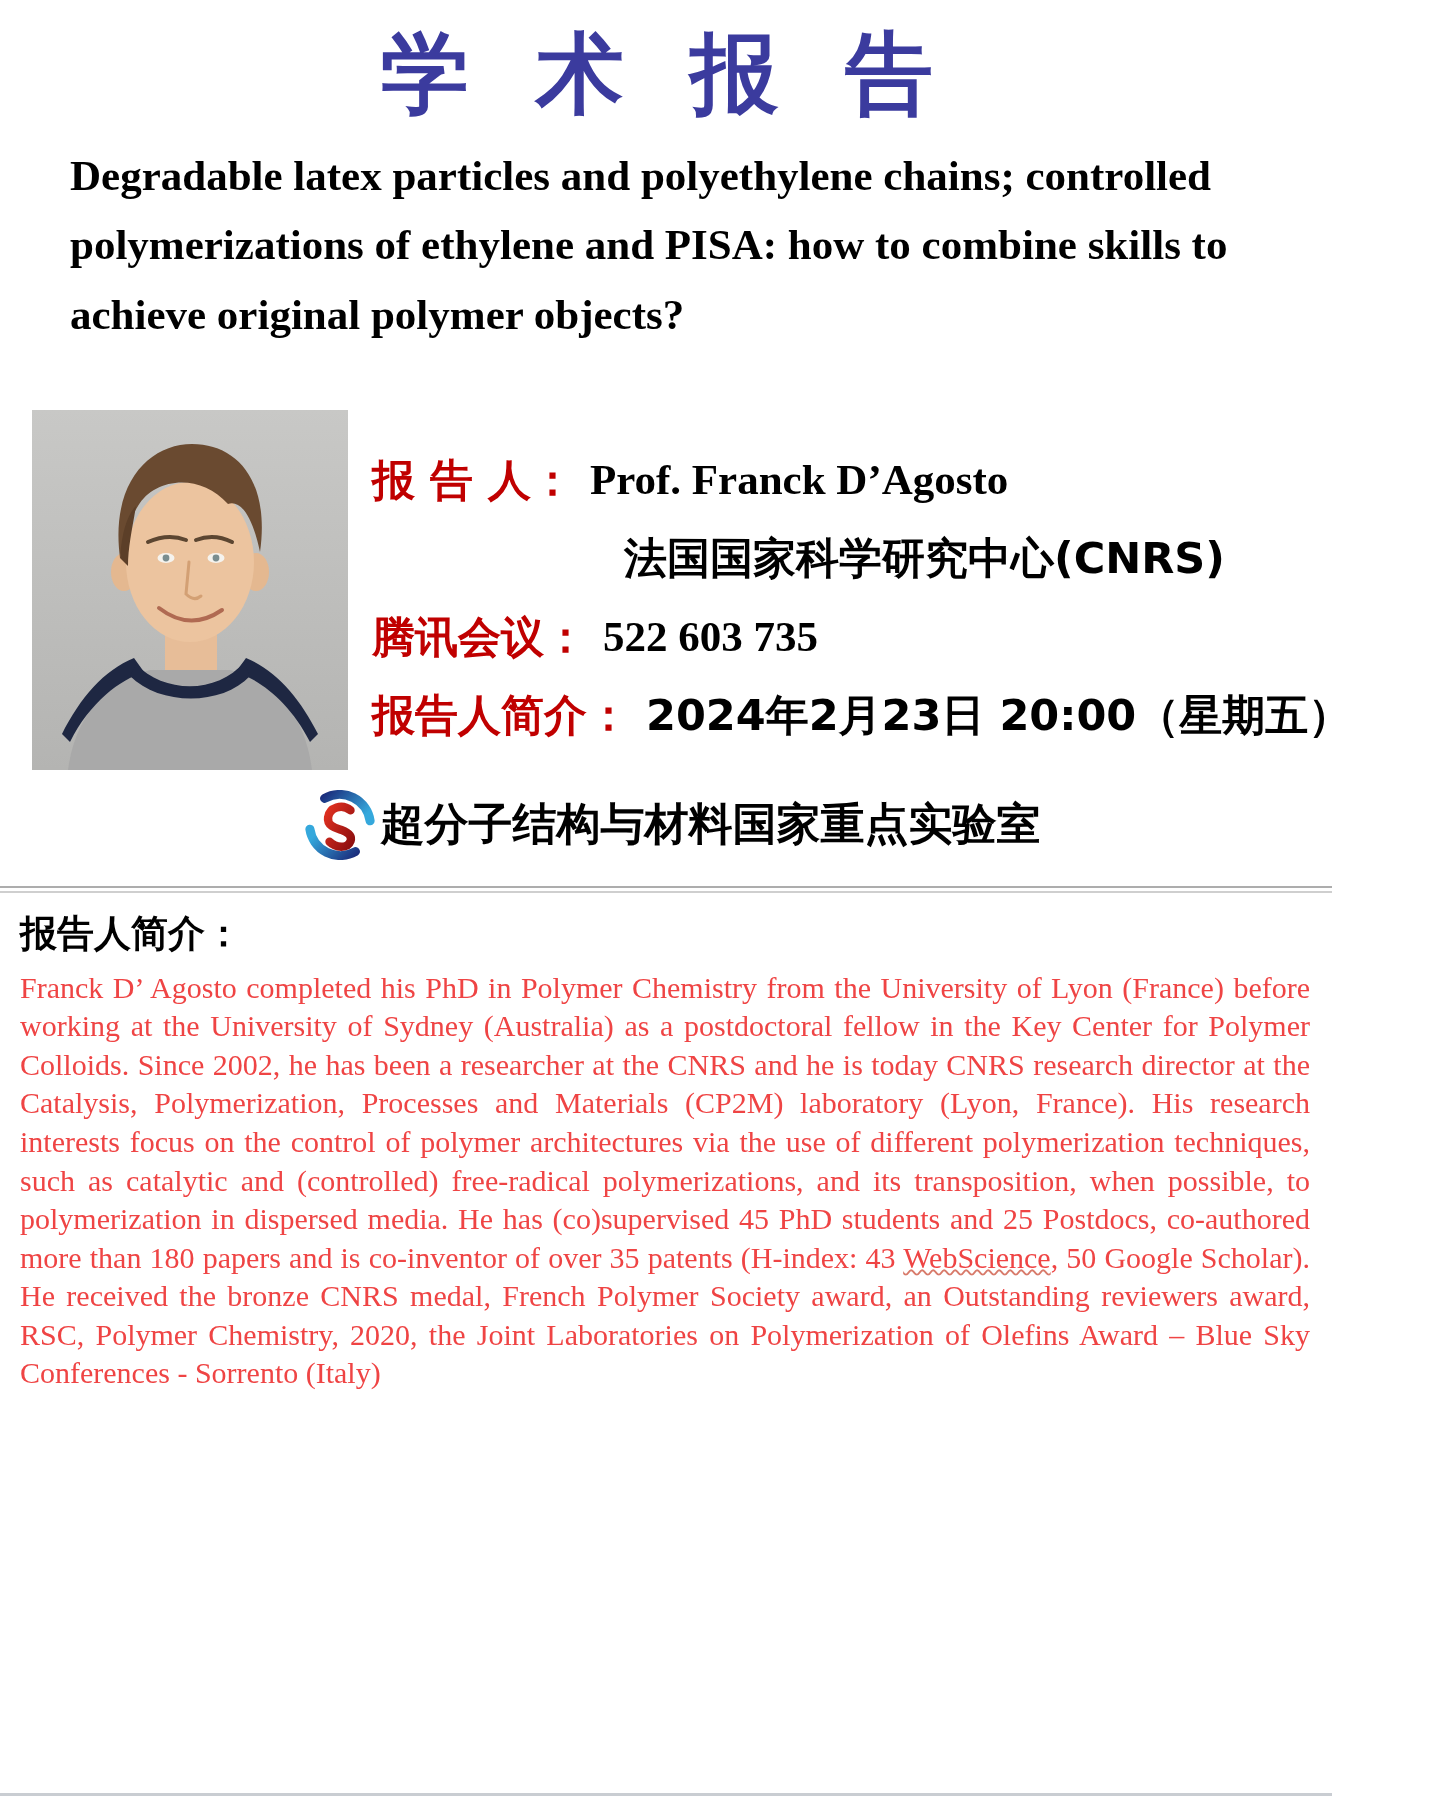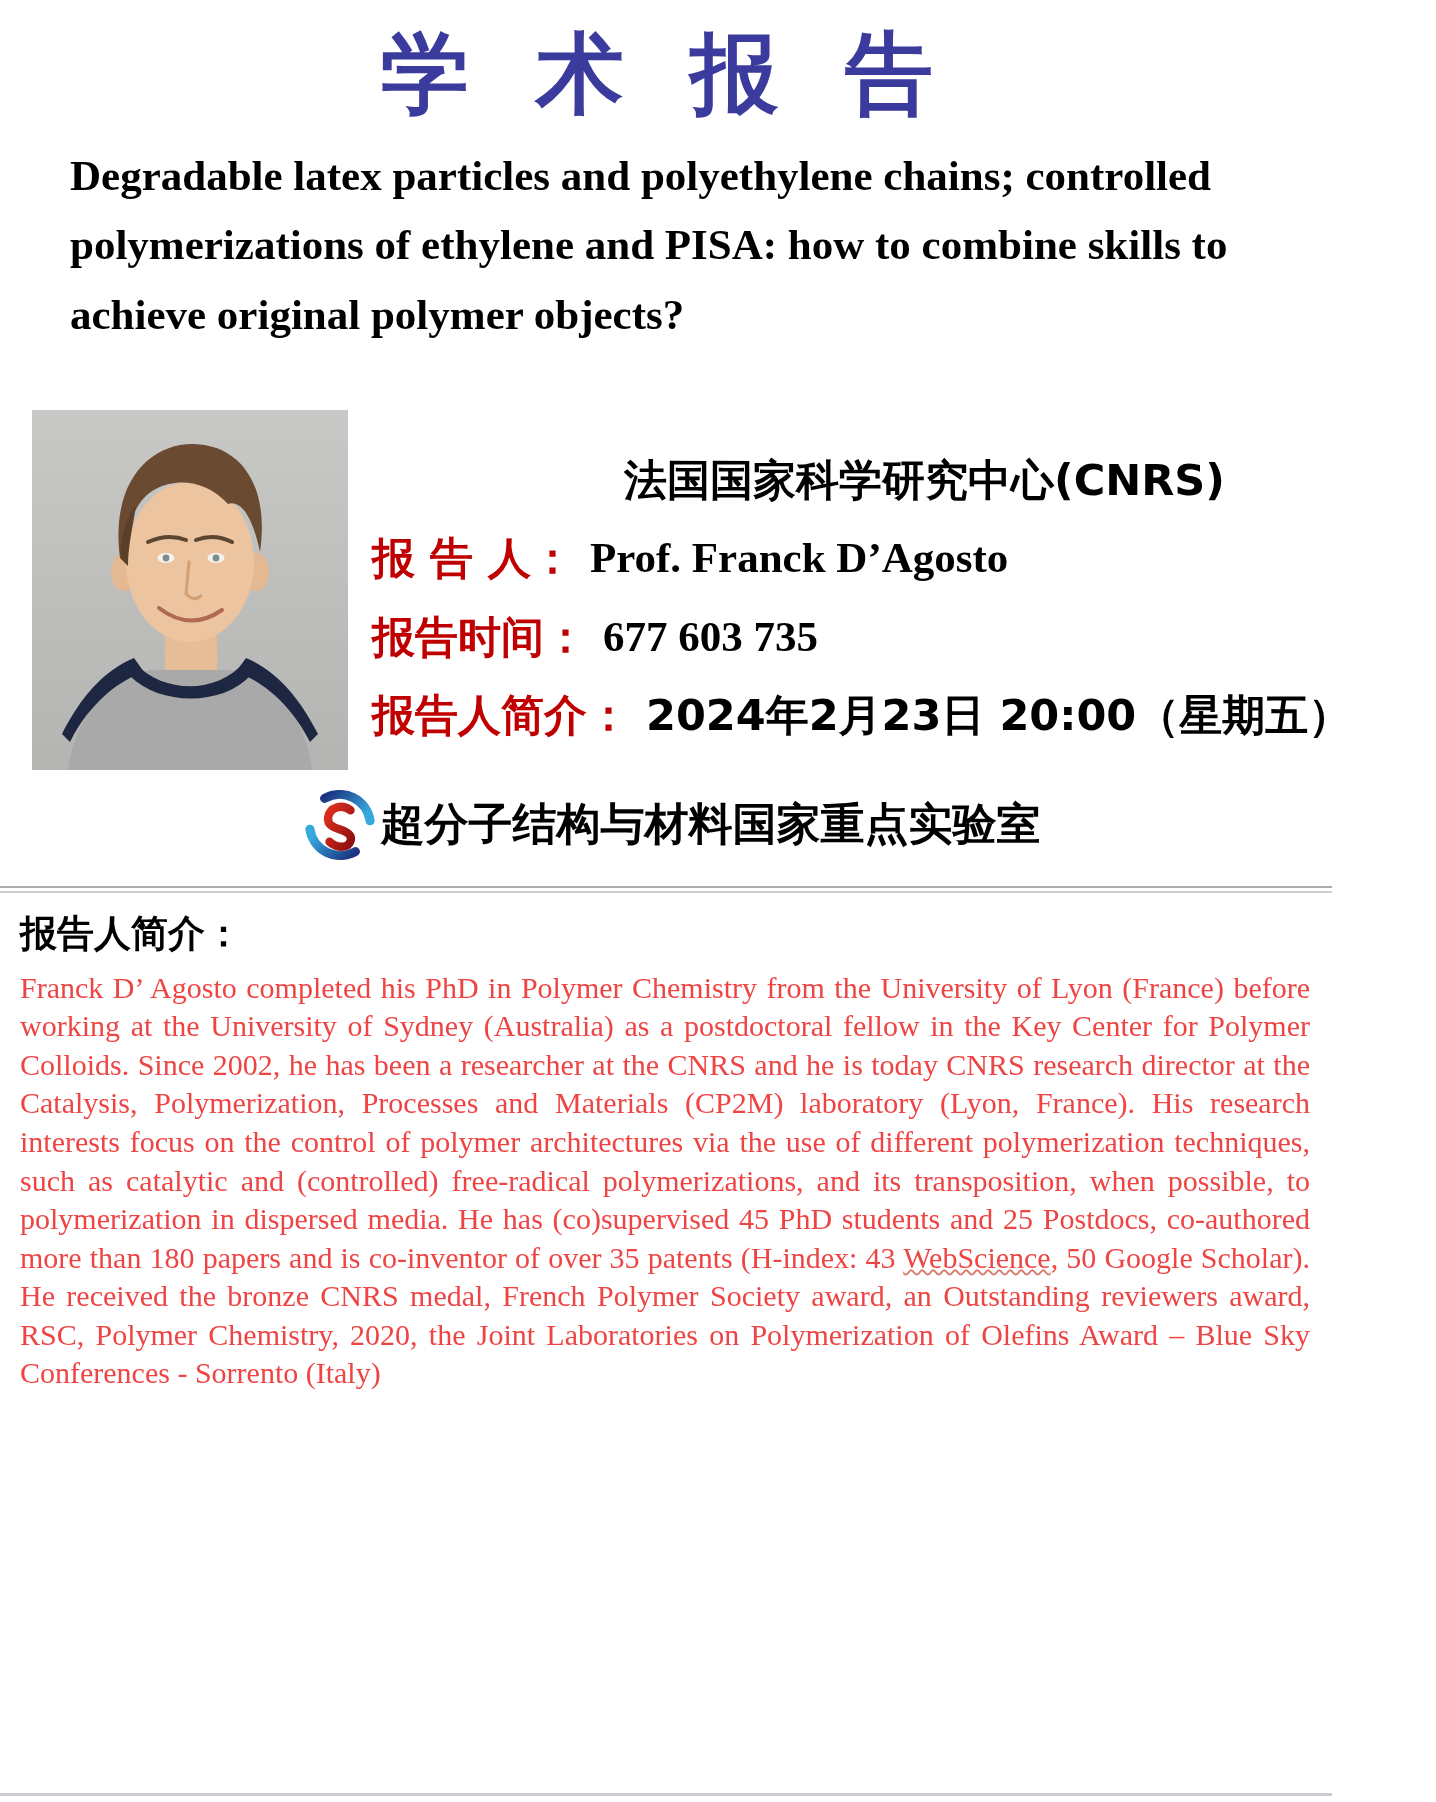--- a/index.html
+++ b/index.html
@@ -165,30 +165,30 @@
         <circle cx="184" cy="148" r="3.4" fill="#7a8d8f"></circle>
 
         <path d="M157 152 l-3 32 q8 8 15 2" stroke="#d3a074" stroke-width="3" fill="none" stroke-linecap="round"></path>
 
         <path d="M127 198 q31 24 63 2" stroke="#b06a52" stroke-width="4" fill="none" stroke-linecap="round"></path>
       </svg>
     </div>
 
     <div class="info">
       <div class="info-row">
+        <span class="info-label">报 告 人：</span>
+        <span class="info-value">Prof. Franck D’Agosto</span>
+      </div>
+      <div class="info-row">
         <span class="info-label"></span>
         <span class="info-value cjk indent-extra">法国国家科学研究中心(CNRS)</span>
       </div>
       <div class="info-row">
-        <span class="info-label">报 告 人：</span>
-        <span class="info-value">Prof. Franck D’Agosto</span>
-      </div>
-      <div class="info-row">
-        <span class="info-label">报告时间：</span>
-        <span class="info-value">677 603 735</span>
+        <span class="info-label">腾讯会议：</span>
+        <span class="info-value">522 603 735</span>
       </div>
       <div class="info-row">
         <span class="info-label">报告人简介：</span>
         <span class="info-value cjk">2024年2月23日 20:00（星期五）</span>
       </div>
     </div>
   </div>
 
   <div class="lab-row">
     <svg viewBox="0 0 100 100" width="70" height="70">

